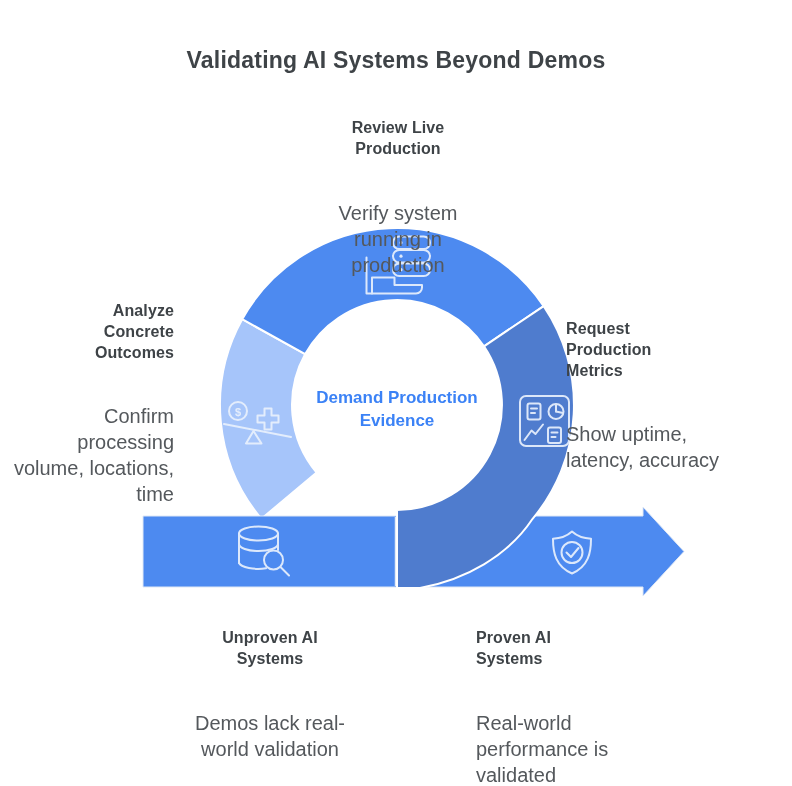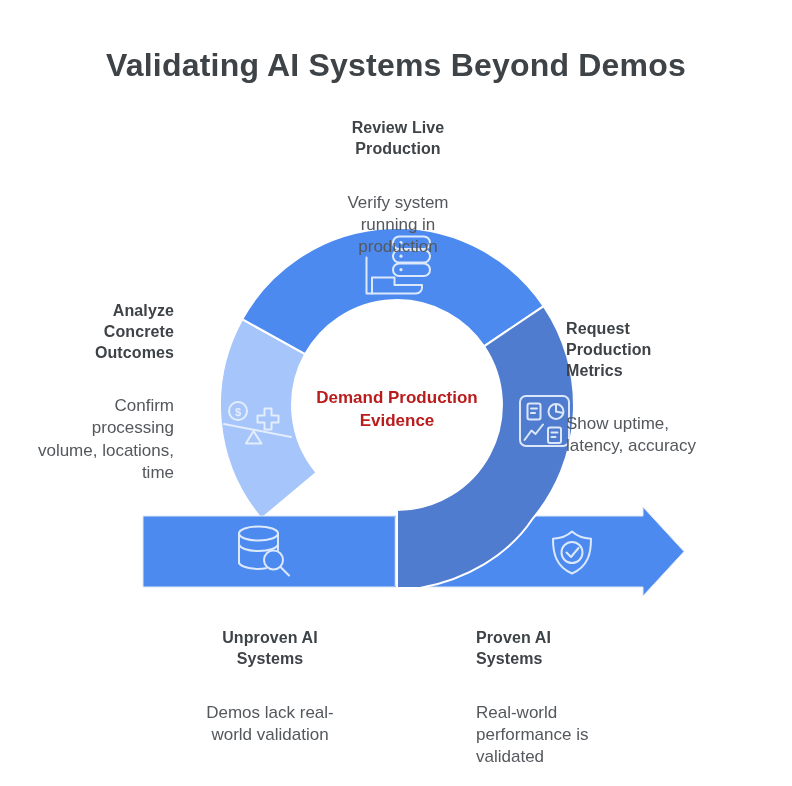--- a/index.html
+++ b/index.html
@@ -3,26 +3,26 @@
 <meta charset="utf-8">
 <style>
   html,body{margin:0;padding:0;background:#ffffff;}
   #canvas{
     position:relative;width:792px;height:786px;background:#ffffff;overflow:hidden;
     font-family:"Liberation Sans", sans-serif;
   }
   #diagram-svg{position:absolute;left:0;top:0;}
   .txt{position:absolute;white-space:pre-line;}
   .heading{font-weight:700;color:#3E4347;font-size:16px;line-height:1.3;letter-spacing:.1px;}
-  .body-text{font-weight:400;color:#54585C;font-size:17px;line-height:1.3;margin-top:14px;}
-  #title{left:0;top:47px;width:792px;text-align:center;font-size:32px;font-weight:700;color:#3E4347;letter-spacing:.2px;}
+  .body-text{font-weight:400;color:#54585C;font-size:20px;line-height:1.3;margin-top:22px;}
+  #title{left:0;top:47px;width:792px;text-align:center;font-size:23px;font-weight:700;color:#3E4347;letter-spacing:.2px;}
   #block-top{left:303px;top:100px;width:190px;text-align:center;}
   #block-left{right:618px;top:283px;width:170px;text-align:right;}
   #block-right{left:566px;top:301px;width:175px;text-align:left;}
-  #block-center{left:285px;top:387px;width:224px;text-align:center;font-size:17px;font-weight:700;color:#b91c1c;line-height:1.35;}
+  #block-center{left:285px;top:387px;width:224px;text-align:center;font-size:17px;font-weight:700;color:#3b82f6;line-height:1.35;}
   #block-start{left:170px;top:610px;width:200px;text-align:center;}
   #block-end{left:476px;top:610px;width:204px;text-align:left;}
   .icon-stroke{stroke:#E9F1FD;stroke-width:2;fill:none;stroke-linecap:round;stroke-linejoin:round;opacity:.92;}
 </style>
 </head>
 <body>
 
 <div id="canvas">
 
   <svg id="diagram-svg" width="792" height="786" viewBox="0 0 792 786">

